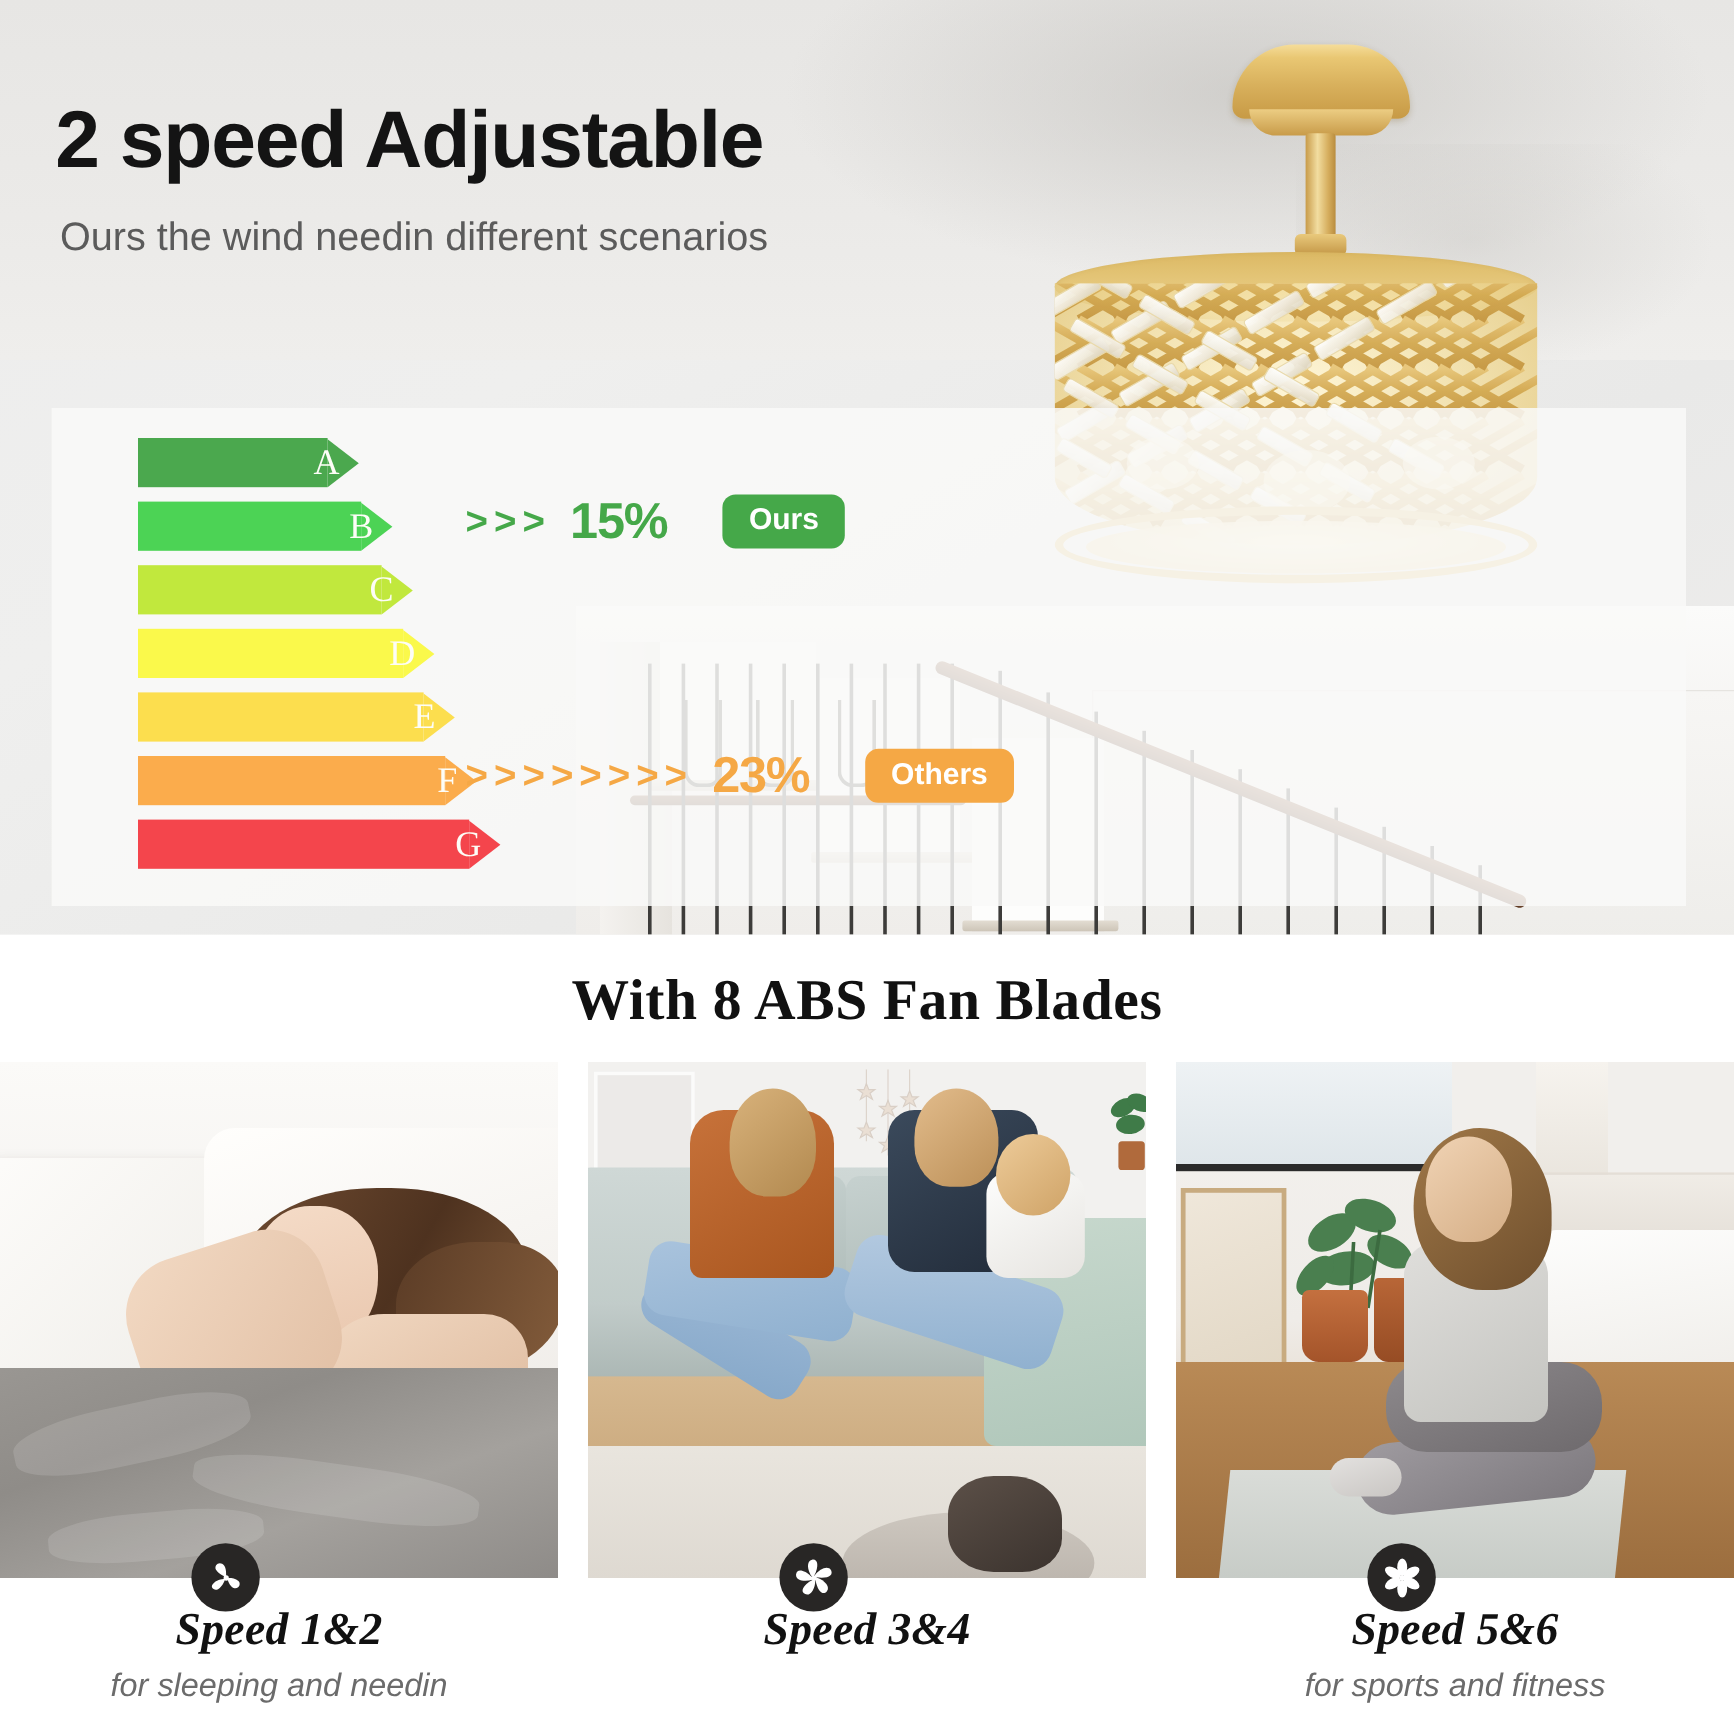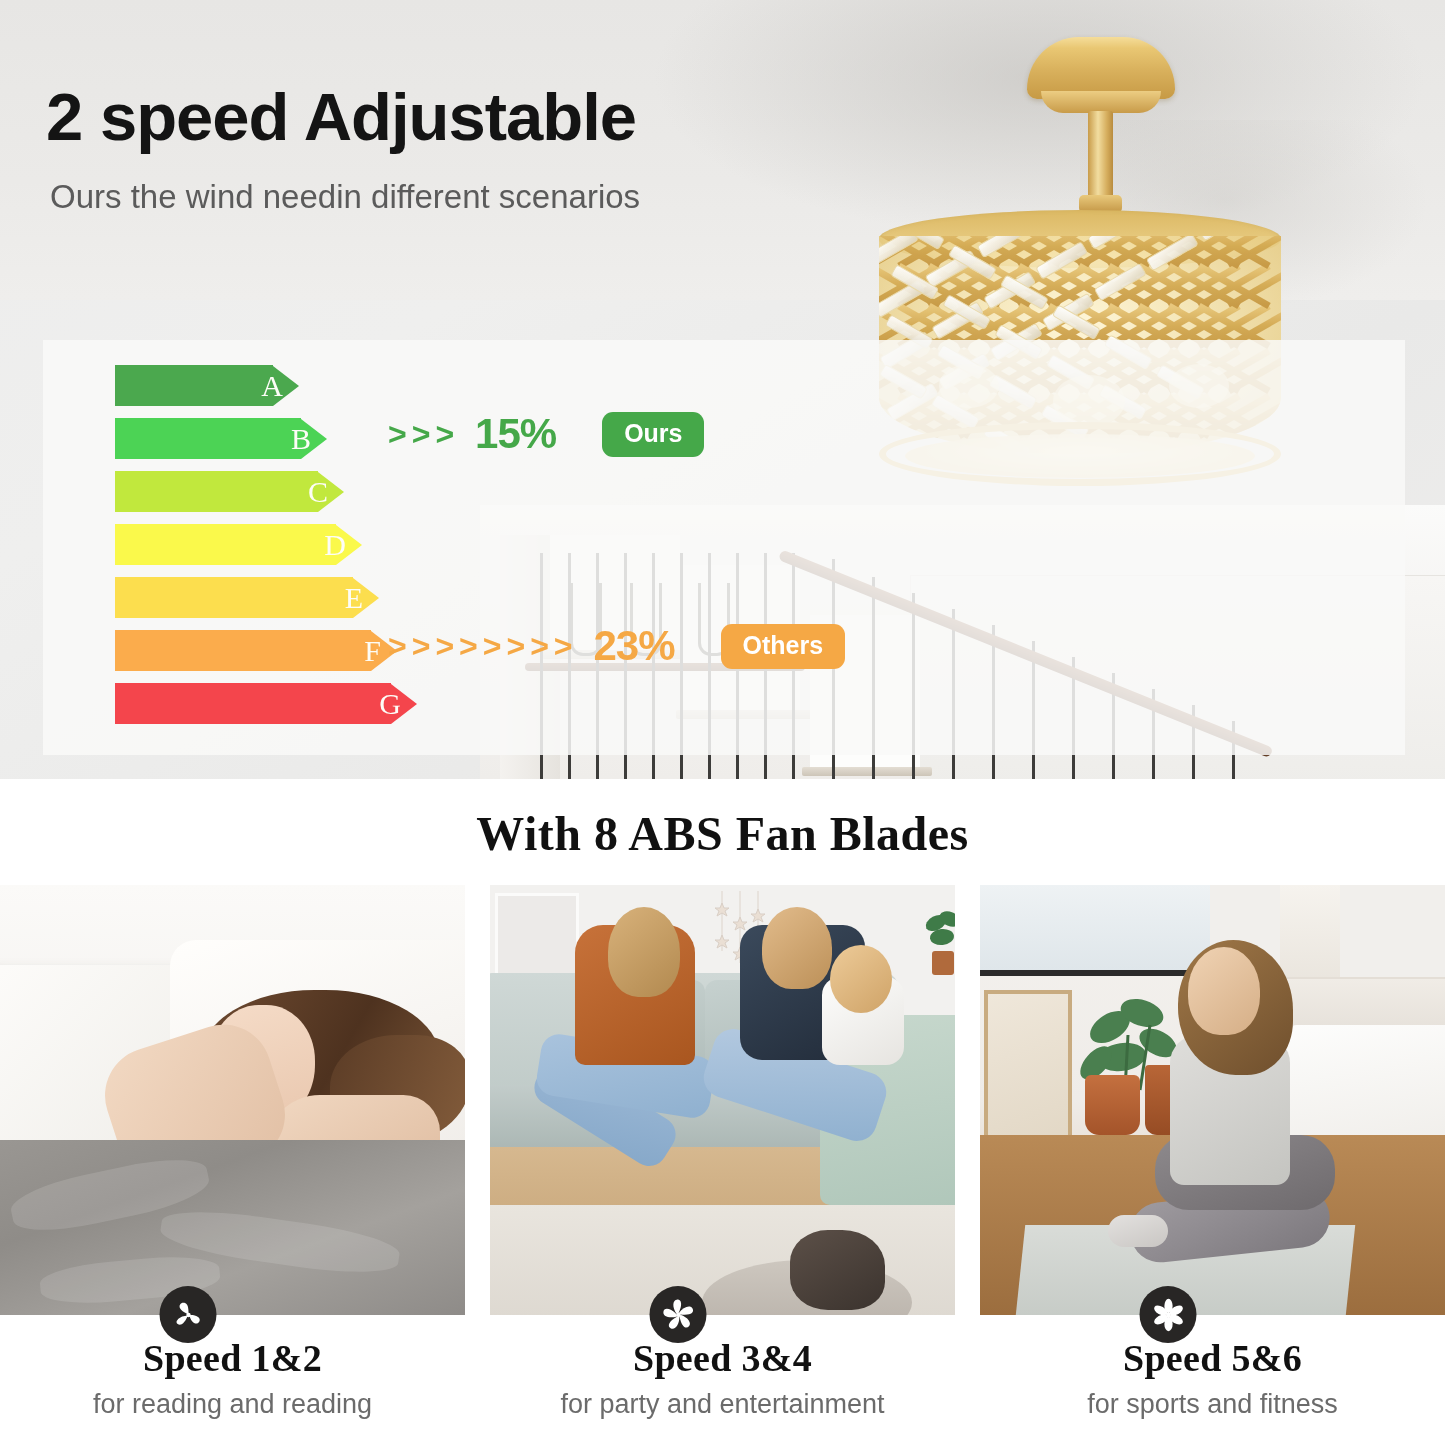--- a/index.html
+++ b/index.html
@@ -71,21 +71,21 @@
   .badge{margin-left:46px;border-radius:11px;color:#fff;font-weight:bold;font-size:25px;
     padding:9px 22px 11px;line-height:1;}
 
   
   .blades-band{position:absolute;left:0;top:779px;width:1445px;height:106px;background:#fff;}
   .blades-title{position:absolute;left:0;top:806px;width:1445px;text-align:center;
     font-family:"Liberation Serif",serif;font-weight:bold;font-size:48px;color:#111;letter-spacing:.5px;}
 
   
   .photos{position:absolute;left:0;top:885px;width:1445px;height:560px;}
-  .cell{position:absolute;top:0;width:376px;height:560px;}
+  .cell{position:absolute;top:0;width:376px;height:560px;font-style:italic;}
   .cell:nth-child(1){left:0;}
   .cell:nth-child(2){left:490px;}
   .cell:nth-child(3){left:980px;}
   .photo{position:absolute;left:0;top:0;width:465px;height:430px;overflow:hidden;}
   .cap-zone{position:absolute;left:0;top:430px;width:465px;height:130px;background:#fff;text-align:center;}
   .fan-badge{position:absolute;left:50%;top:401px;transform:translateX(-50%);
     width:57px;height:57px;border-radius:50%;background:#282625;z-index:5;
     display:flex;align-items:center;justify-content:center;}
   .cap-title{font-family:"Liberation Serif",serif;font-weight:bold;font-size:38px;color:#111;
     margin-top:21px;letter-spacing:.3px;}
@@ -437,21 +437,21 @@
           <g fill="#ffffff">
             <path d="M20 19 C20 19 13 17 10 12 C8 8 12 4 16 6 C20 8 20 14 20 19 Z"></path>
             <path d="M21 20 C21 20 28 19 32 23 C35 26 32 31 28 30 C24 29 22 24 21 20 Z"></path>
             <path d="M19 21 C19 21 17 28 12 31 C8 33 4 29 7 26 C10 22 15 21 19 21 Z"></path>
             <circle cx="20" cy="20" r="2.6"></circle>
           </g>
         </svg>
       </div>
       <div class="cap-zone">
         <div class="cap-title">Speed 1&amp;2</div>
-        <div class="cap-sub">for reading and reading</div>
+        <div class="cap-sub">for sleeping and needin</div>
       </div>
     </div>
 
     <div class="cell">
       <div class="photo p2">
         <div class="p2-wall"></div>
         <div class="p2-shelf"></div>
         <svg class="p2-garland" viewBox="0 0 70 80">
           <g stroke="#d9cfc6" stroke-width="1" fill="#eadfd4">
             <line x1="10" y1="0" x2="10" y2="60" stroke="#ddd4cb"></line>
@@ -512,21 +512,20 @@
               <g transform="rotate(288)">
                   <path d="M0 -2 C5 -12 3 -18 -2 -17 C-7 -16 -7 -8 -2 -1 Z"></path>
                 </g>
               <circle r="2.4"></circle>
             </g>
           </g>
         </svg>
       </div>
       <div class="cap-zone">
         <div class="cap-title">Speed 3&amp;4</div>
-        <div class="cap-sub">for party and entertainment</div>
       </div>
     </div>
 
     <div class="cell">
       <div class="photo p3">
         <div class="p3-wall"></div>
         <div class="p3-window"></div>
         <div class="p3-curtain"></div>
         <div class="p3-dresser"></div>
         <div class="p3-frame"></div>

